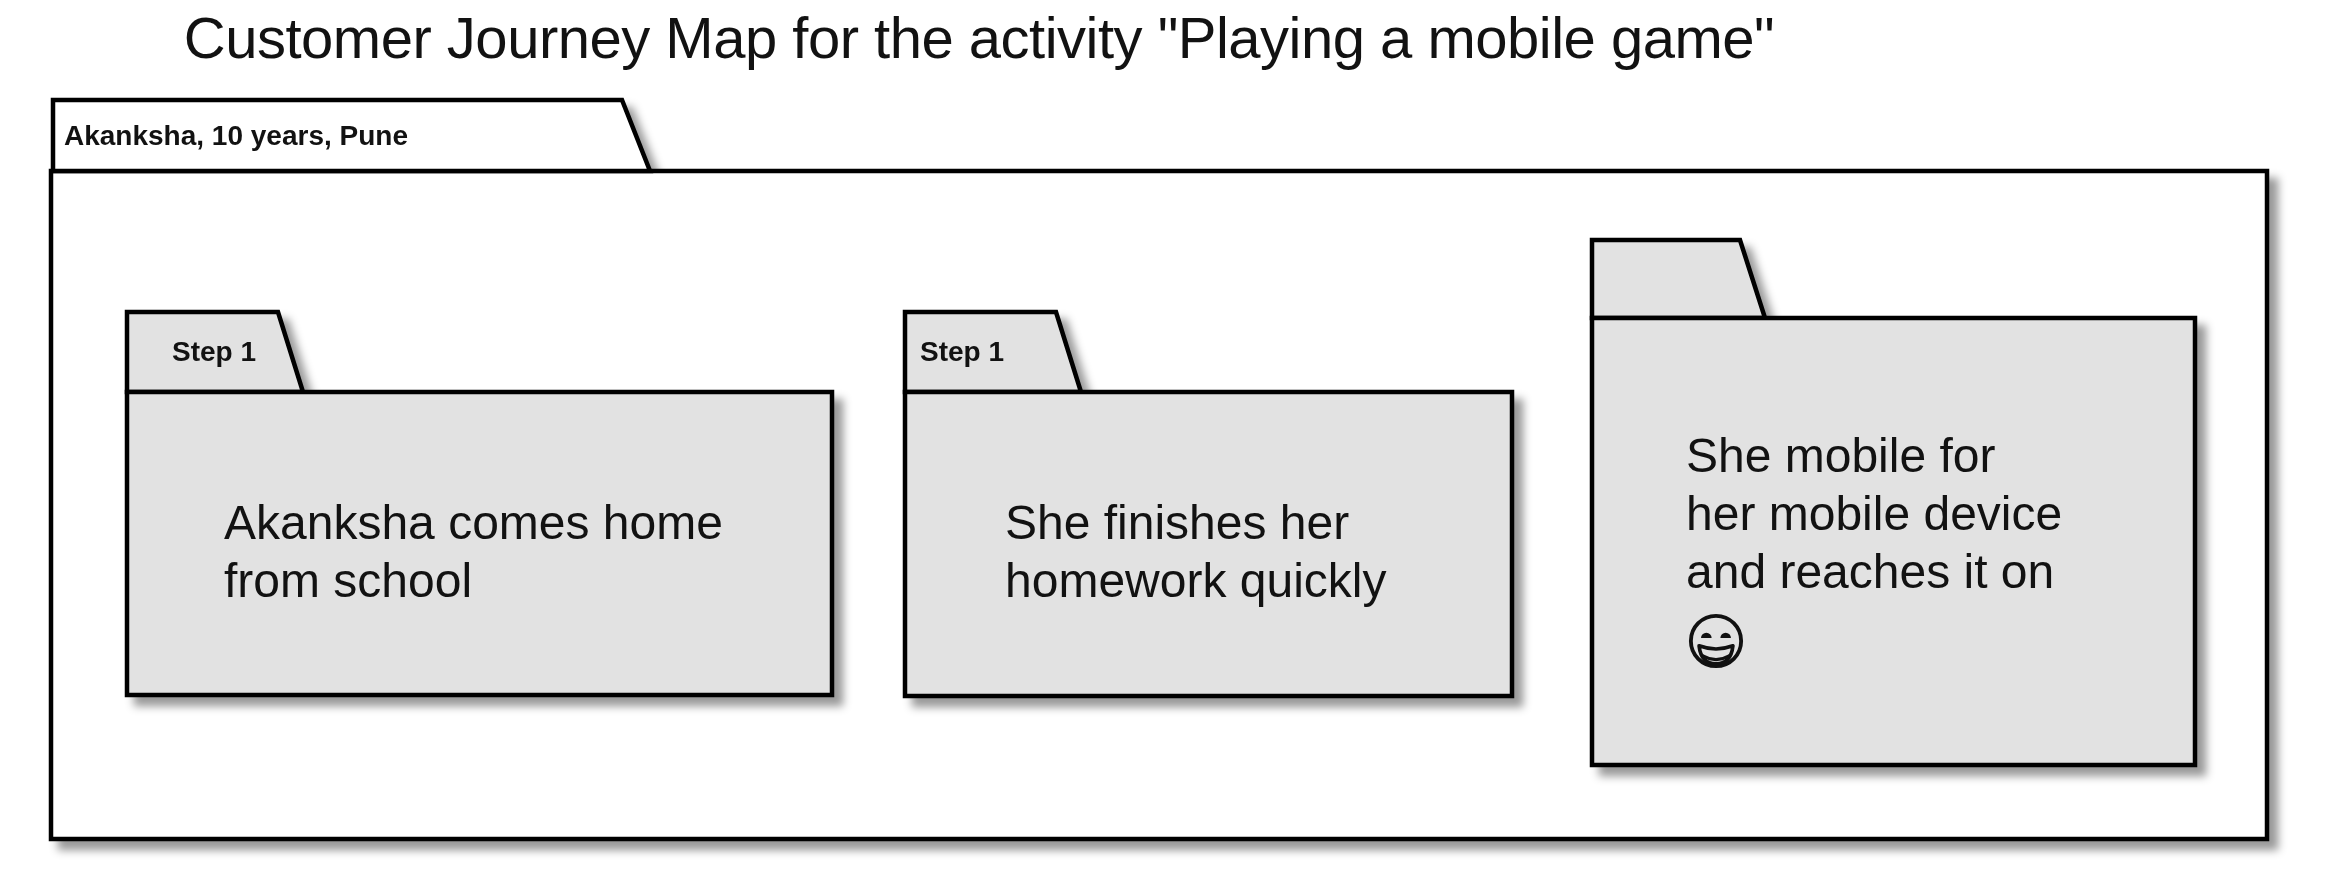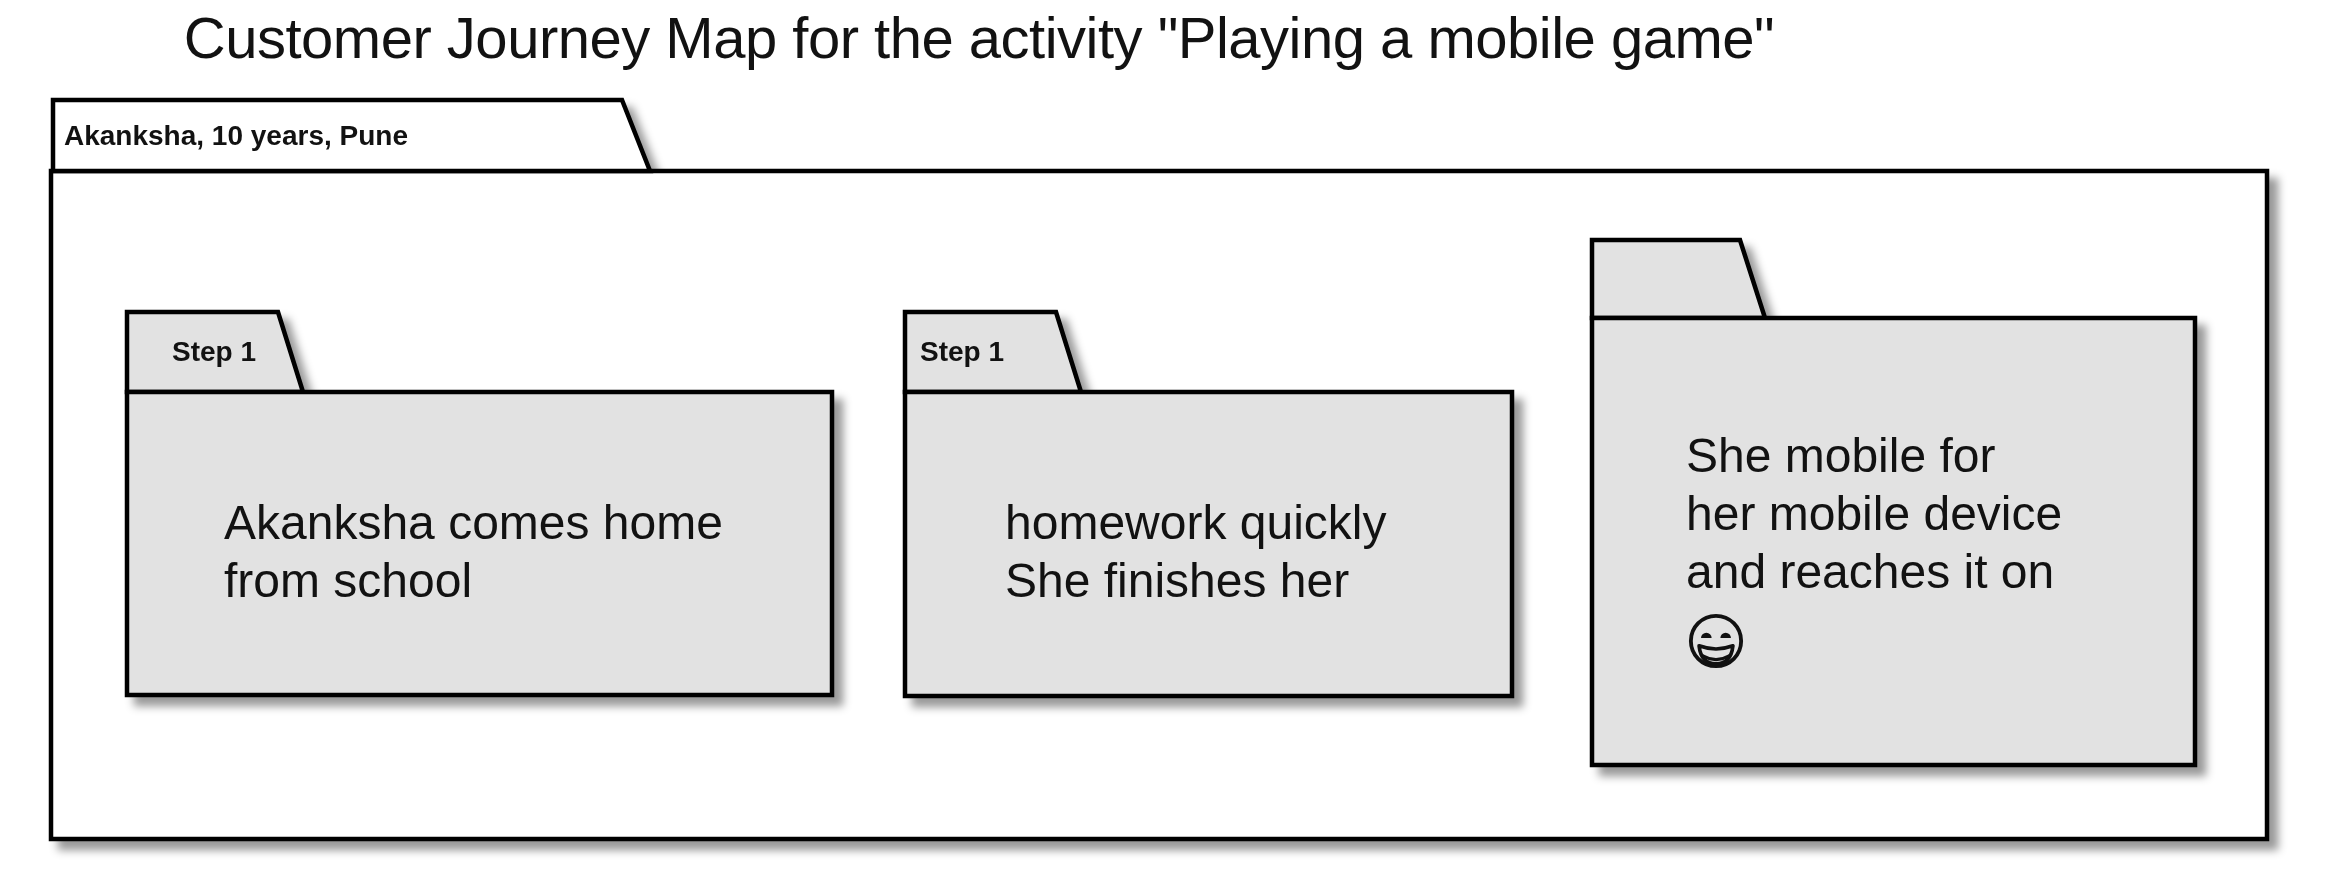--- a/index.html
+++ b/index.html
@@ -92,22 +92,22 @@
   <div class="tab-label frame-label">Akanksha, 10 years, Pune</div>
   <div class="tab-label step1-label">Step 1</div>
   <div class="tab-label step2-label">Step 1</div>
 
   <div class="step-text step1-text">
     <div>Akanksha comes home</div>
     <div>from school</div>
   </div>
 
   <div class="step-text step2-text">
+    <div>She finishes her</div>
     <div>homework quickly</div>
-    <div>She finishes her</div>
   </div>
 
   <div class="step-text step3-text">
     <div>She mobile for</div>
     <div>her mobile device</div>
     <div>and reaches it on</div>
   </div>
 
   <svg class="emoji" viewBox="0 0 60 60" width="58" height="58">
     <circle cx="30" cy="30" r="26" fill="none" stroke="#111111" stroke-width="4"></circle>

